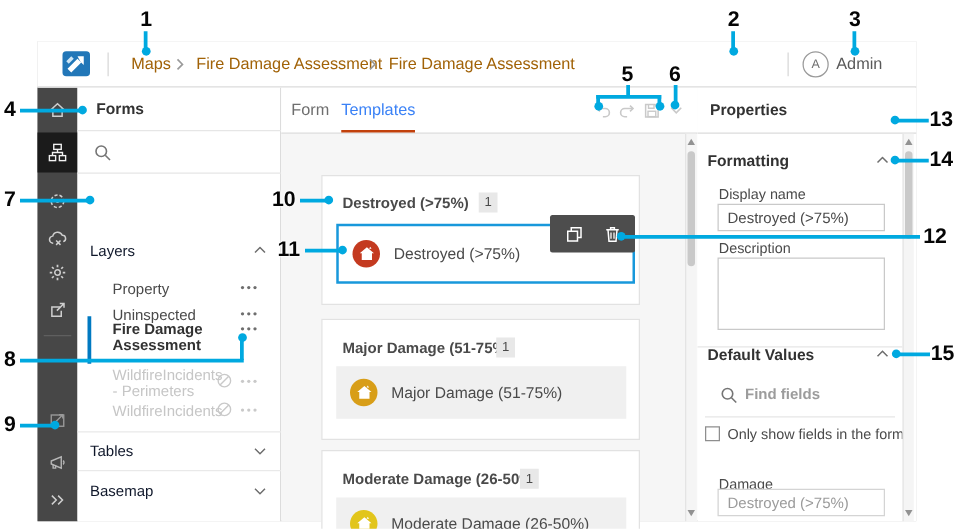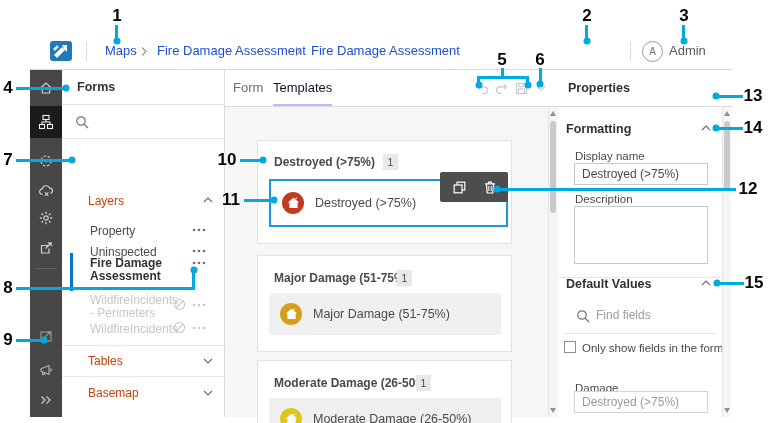--- a/index.html
+++ b/index.html
@@ -9,21 +9,21 @@
 
   
   .app { position:absolute; left:30px; top:33px; width:703px; height:384px;
     background:#fff; border:1px solid #c6c6c6; overflow:hidden; }
 
   
   .hdr { position:absolute; left:30px; top:33px; width:703px; height:37px; background:#fff;
     border-bottom:1px solid #dcdcdc; z-index:2; }
   .logo { position:absolute; left:19px; top:7px; width:24px; height:22px; }
   .hsep { position:absolute; top:9px; width:1px; height:19px; background:#d8d8d8; }
-  .crumb { position:absolute; top:0; height:36px; line-height:36px; font-size:13px; color:#1d4ed8; white-space:nowrap; }
+  .crumb { position:absolute; top:0; height:36px; line-height:36px; font-size:13px; color:#a16207; white-space:nowrap; }
   .crumb-chev { position:absolute; top:13px; }
   .avatar { position:absolute; left:612px; top:8px; width:21px; height:21px; border:1px solid #9a9a9a;
     border-radius:50%; text-align:center; line-height:19px; font-size:10px; color:#6e6e6e; }
   .admin { position:absolute; left:639px; top:0; height:36px; line-height:36px; font-size:13px; color:#595959; }
   .resources { position:absolute; left:537px; top:0; height:36px; line-height:36px; font-size:13px; color:#595959; }
 
   
   .rail { position:absolute; left:30px; top:70px; width:32px; height:347px; background:#474747; }
   .rail-btn { position:absolute; left:0; width:32px; height:30px; display:flex; align-items:center; justify-content:center; }
   .rail-btn.active { background:#1b1b1b; height:32px; }
@@ -37,35 +37,35 @@
   .fp-row-b { position:absolute; left:0; width:163px; border-bottom:1px solid #e6e6e6; }
   .fp-search { position:absolute; left:0; top:35px; width:163px; height:34px; border-bottom:1px solid #e6e6e6; }
   .fp-search svg { position:absolute; left:13px; top:10px; }
   .fp-search input { position:absolute; left:32px; top:7px; width:120px; height:20px; border:none; outline:none;
     font-size:12px; color:#4a4a4a; background:transparent; font-family:inherit; }
   .fp-search input::placeholder { color:#9c9c9c; }
   .fp-add { position:absolute; left:0; top:69px; width:163px; height:35px; background:#f3f3f3;
     border-bottom:1px solid #e6e6e6; cursor:pointer; }
   .fp-add svg { position:absolute; left:12px; top:10px; }
   .fp-add span { position:absolute; left:33px; top:0; height:35px; line-height:35px; font-size:12px; color:#4a4a4a; }
-  .sec-hd { position:absolute; left:10px; font-size:12px; color:#c2410c;margin-left:16px; }
+  .sec-hd { position:absolute; left:10px; font-size:12px; color:#0f172a; }
   .sec-chev { position:absolute; left:141px; }
   .lyr { position:absolute; left:28px; font-size:12px; color:#4a4a4a; width:86px; line-height:13px; }
   .lyr.sel { color:#323232; font-weight:bold; }
   .lyr.dis { color:#c6c6c6; }
   .lyr-dots { position:absolute; left:130px; }
   .lyr-slash { position:absolute; left:111px; }
   .sel-bar { position:absolute; left:8px; top:183px; width:3px; height:38px; background:#0079c1; }
   .fp-div { position:absolute; left:0; width:163px; height:1px; background:#e9e9e9; }
 
   
   .mpanel { position:absolute; left:225px; top:70px; width:333px; height:347px; background:#f6f6f6; }
   .m-hdr { position:absolute; left:0; top:0; width:333px; height:37px; background:#fff; border-bottom:1px solid #dcdcdc; }
   .tab { position:absolute; top:0; height:36px; line-height:36px; font-size:13px; color:#6e6e6e; cursor:pointer; }
-  .tab.active { color:#0f172a; border-bottom:2px solid #c4b5fd; }
+  .tab.active { color:#3b82f6; border-bottom:2px solid #c2410c; }
   .mtool { position:absolute; top:11px; }
   .card { position:absolute; left:32px; width:255px; background:#fff; border:1px solid #e2e2e2; }
   .g-title { position:absolute; left:16px; font-size:12px; font-weight:bold; color:#4a4a4a; white-space:nowrap; }
   .g-badge { position:absolute; top:-3px; min-width:15px; height:16px; background:#e8e8e8; color:#4a4a4a;
     font-size:10.5px; text-align:center; line-height:16px; padding:0 3px; }
   .t-item { position:absolute; left:11px; width:232px; height:42px; background:#f0f0f0; }
   .t-item.sel { background:#fff; border:2px solid #1898db; height:48px; width:239px; }
   .t-ico { position:absolute; left:11px; top:50%; margin-top:-11px; width:22px; height:22px; border-radius:50%;
     display:flex; align-items:center; justify-content:center; }
   .t-lbl { position:absolute; left:44px; top:0; bottom:0; display:flex; align-items:center; font-size:12.5px; color:#4a4a4a; white-space:nowrap; }
@@ -88,21 +88,21 @@
   .pp-chev { position:absolute; left:143px; }
   .pp-lab { position:absolute; left:17px; font-size:11.5px; color:#4a4a4a; }
   .pp-input { position:absolute; left:16px; width:134px; height:22px; border:1px solid #c9c9c9; background:#fff;
     font-size:12px; color:#4a4a4a; padding:0 7px; font-family:inherit; outline:none; }
   .pp-input.dis { color:#9b9b9b; border-color:#d4d4d4; }
   .pp-ta { position:absolute; left:16px; width:134px; height:58px; border:1px solid #c9c9c9; background:#fff;
     resize:none; outline:none; font-family:inherit; }
   .pp-div { position:absolute; left:0; width:164px; height:1px; background:#e6e6e6; }
   .pp-find svg { position:absolute; left:18px; top:0; }
   .pp-find input { position:absolute; left:38px; top:-4px; width:100px; height:20px; border:none; outline:none;
-    background:transparent; font-size:12px; color:#c2410c; font-family:inherit; }
+    background:transparent; font-size:12px; color:#c2410c; font-family:inherit;font-weight:bold; }
   .pp-find input::placeholder { color:#9c9c9c; }
   .chk { position:absolute; left:6px; width:12px; height:12px; border:1px solid #8e8e8e; background:#fff; }
   .chk-lab { position:absolute; left:24px; font-size:11.5px; color:#4a4a4a; }
 
   
   .cl { position:absolute; background:#00a9e0; z-index:50; }
   .cdot { position:absolute; width:7px; height:7px; border-radius:50%; background:#00a9e0;
     transform:translate(-50%,-50%); z-index:50; }
   .cnum { position:absolute; transform:translate(-50%,-50%); font-size:17px; font-weight:bold; color:#050505;
     z-index:51; text-shadow:0 0 2px #fff,0 0 2px #fff,0 0 3px #fff; }

